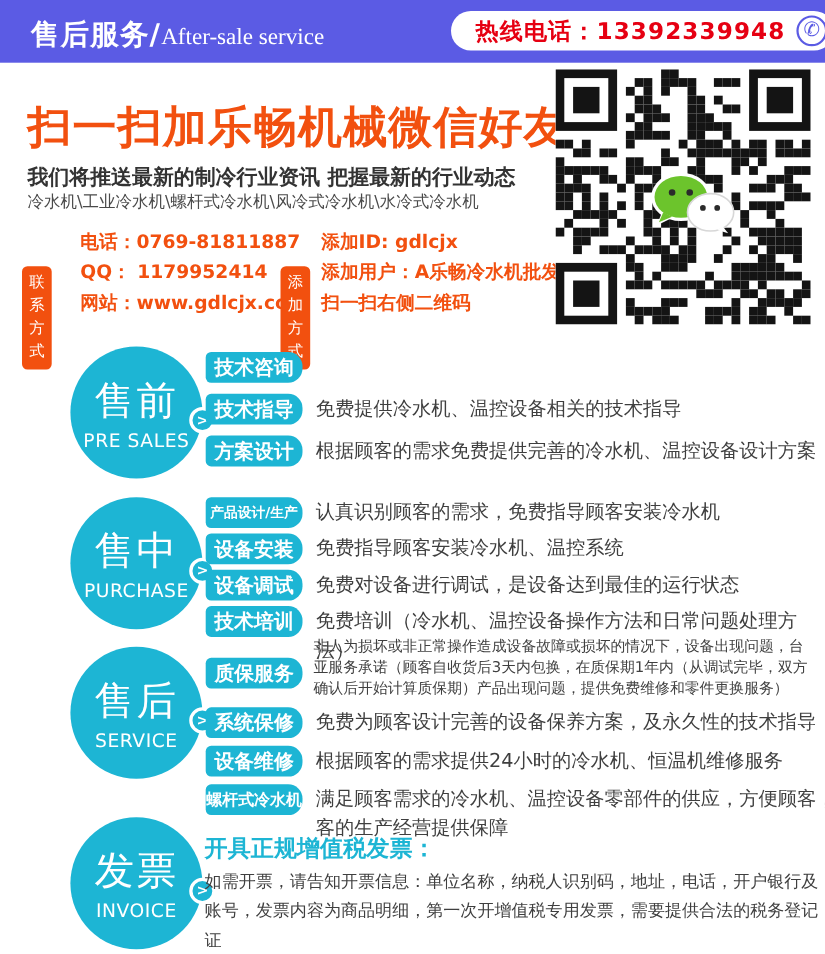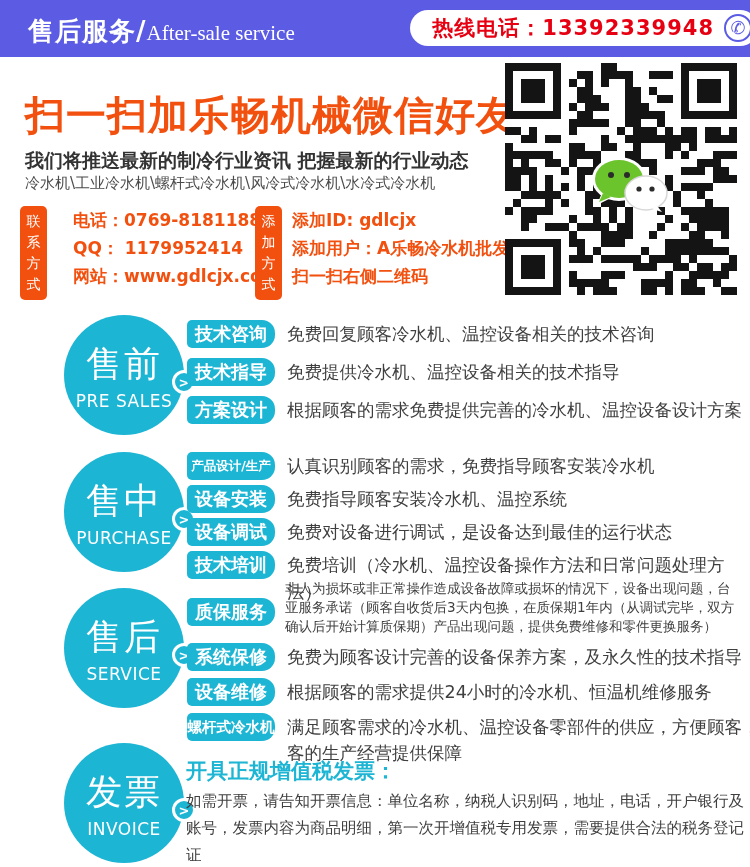--- a/index.html
+++ b/index.html
@@ -18,21 +18,21 @@
   .hotline-text{color:var(--red);font-size:21px;font-weight:bold;letter-spacing:1px;}
   .phone-icon{width:28px;height:28px;border:2px solid var(--blue);border-radius:50%;color:var(--blue);
     display:flex;align-items:center;justify-content:center;font-size:18px;line-height:1;}
 
   
   .wc-title{position:absolute;left:25px;top:88px;color:var(--orange);font-size:40px;font-weight:bold;letter-spacing:1px;}
   .wc-sub{position:absolute;left:25px;top:148px;color:#333;font-size:19px;font-weight:600;}
   .wc-products{position:absolute;left:25px;top:174px;color:#4a4a4a;font-size:15px;}
   .vtag{position:absolute;width:28px;background:var(--orange);border-radius:5px;color:#fff;
     font-size:14px;line-height:1.5;text-align:center;padding:5px 0;word-break:break-all;
-    width:27px;}
+    width:27px;margin-top:36px;}
   .contact-lines{position:absolute;color:var(--orange);font-size:17px;font-weight:bold;line-height:28px;}
   .contact-lines div{white-space:nowrap;}
 
   
   .qr{position:absolute;left:505px;top:63px;width:232px;height:232px;background:#fff;}
   .wx-logo{position:absolute;left:84px;top:92px;width:80px;height:58px;}
 
   
   .circle{position:absolute;left:64px;width:120px;height:120px;border-radius:50%;background:var(--cyan);
     display:flex;flex-direction:column;align-items:center;justify-content:center;color:#fff;}
@@ -433,21 +433,20 @@
     </svg>
   </div>
 
   <div class="circle" style="top:315px;">
     <div class="cn">售前</div>
     <div class="en">PRE SALES</div>
   </div>
   <div class="tail" style="left:172px;top:370px;">&gt;</div>
   <div class="row" style="top:320px;">
     <div class="badge">技术咨询</div>
-    <div class="desc">免费回复顾客冷水机、温控设备相关的技术咨询</div>
   </div>
   <div class="row" style="top:358px;">
     <div class="badge">技术指导</div>
     <div class="desc">免费提供冷水机、温控设备相关的技术指导</div>
   </div>
   <div class="row" style="top:396px;">
     <div class="badge">方案设计</div>
     <div class="desc">根据顾客的需求免费提供完善的冷水机、温控设备设计方案</div>
   </div>
 

